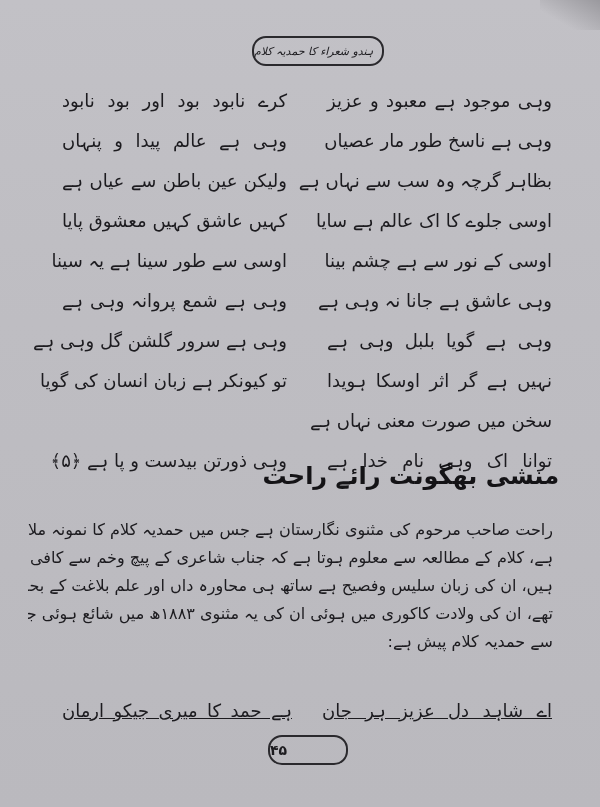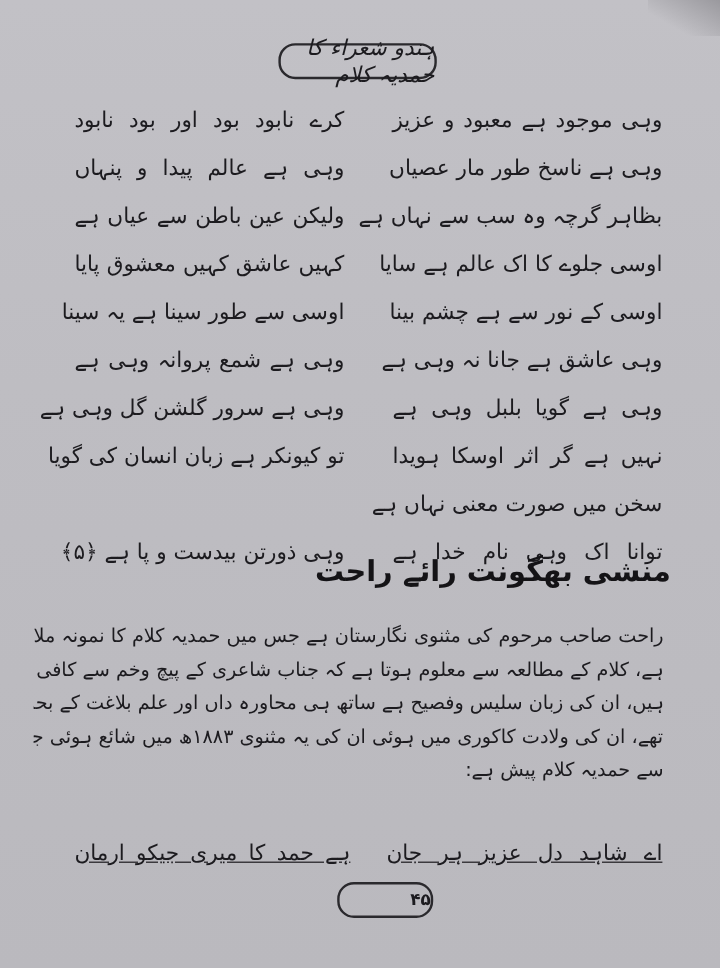--- a/index.html
+++ b/index.html
@@ -23,32 +23,32 @@
     .page-shadow {
       position: absolute;
       right: 0;
       top: 0;
       width: 60px;
       height: 30px;
       background: linear-gradient(210deg, #9a999e 0%, rgba(190,189,194,0) 70%);
     }
     .running-header {
       position: absolute;
-      left: 232px;
+      left: 252px;
       top: 36px;
       width: 128px;
       height: 26px;
       border: 2px solid #2a292d;
       border-radius: 14px;
       display: flex;
       align-items: center;
-      justify-content: flex-start;
+      justify-content: flex-end;
       direction: rtl;
       font-family: "DejaVu Sans", sans-serif;
-      font-size: 18px;
+      font-size: 11px;
       font-style: italic;
       color: #1c1b1f;
     }
     .poem {
       position: absolute;
       top: 80px;
       left: 62px;
       width: 490px;
       direction: rtl;
     }
@@ -108,29 +108,29 @@
       display: flex;
       justify-content: space-between;
       font-size: 18px;
     }
     .closing-verse .misra {
       width: 230px;
       text-decoration: underline;
     }
     .page-number {
       position: absolute;
-      left: 281px;
+      left: 268px;
       top: 735px;
       width: 76px;
       height: 26px;
       border: 2px solid #2a292d;
       border-radius: 14px;
       display: flex;
       align-items: center;
-      justify-content: flex-end;
+      justify-content: flex-start;
       font-size: 14px;
       font-weight: bold;
       color: #1c1b1f;
     }
   </style>
 </head>
 <body>
 
 <div class="page">
   <div class="page-shadow"></div>

